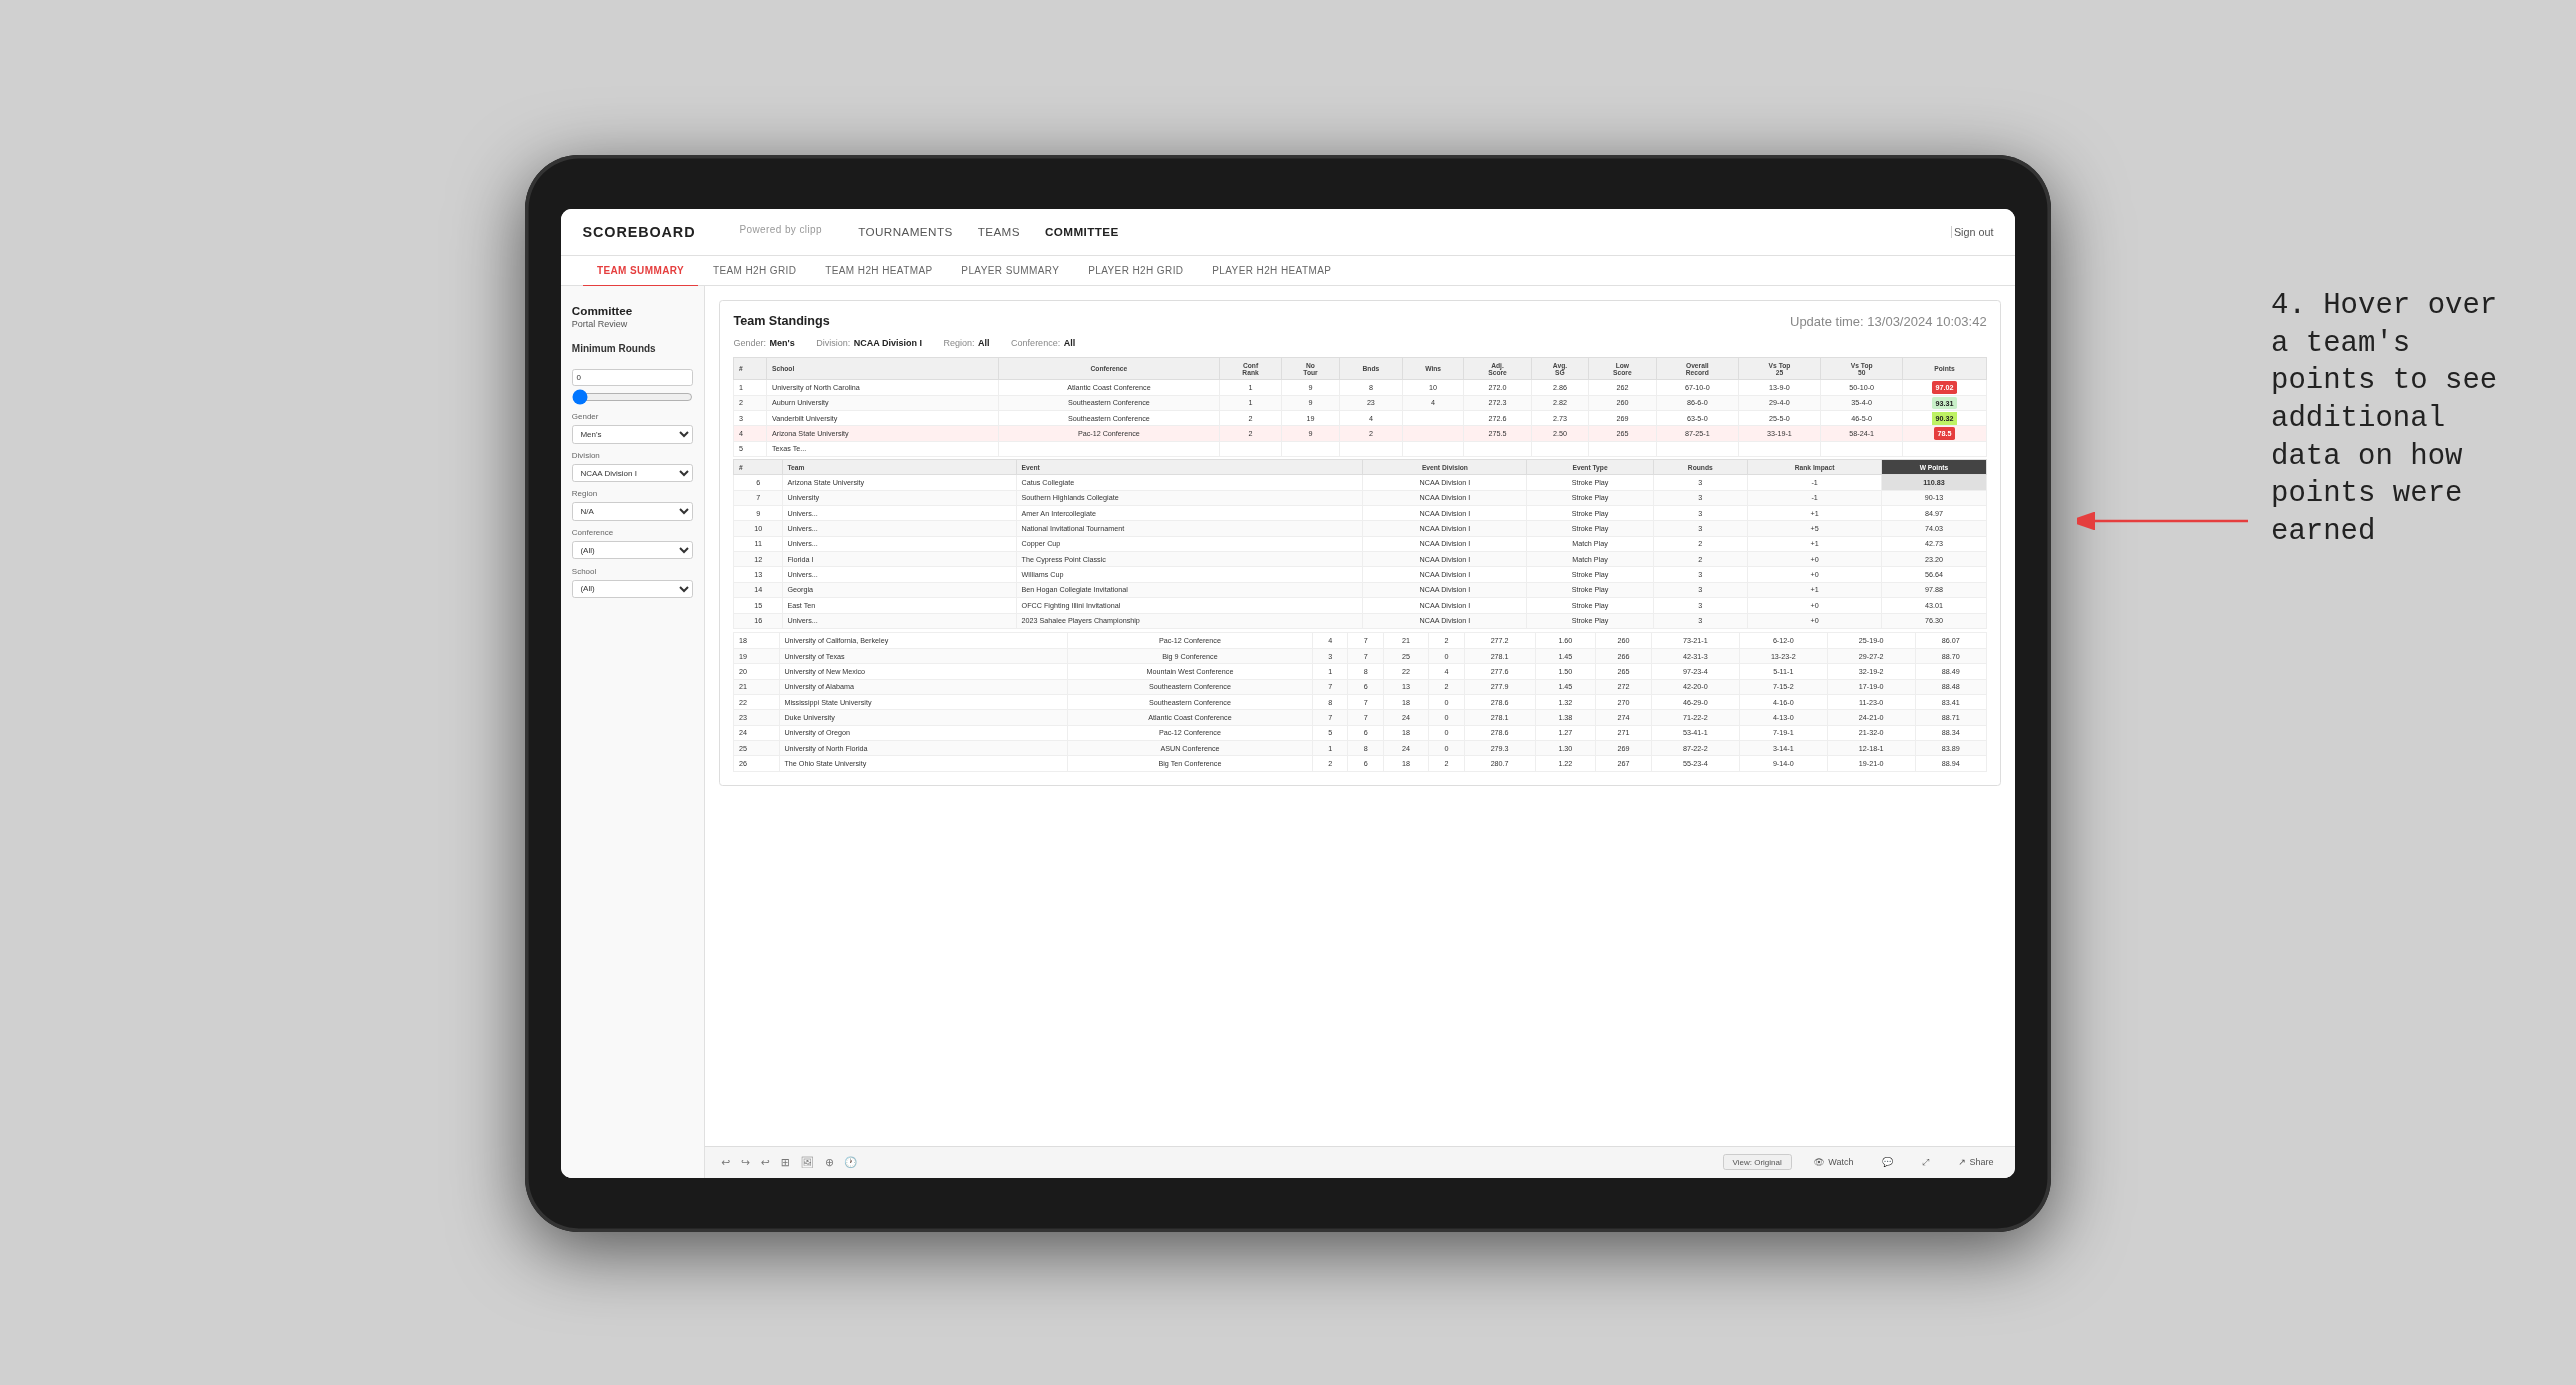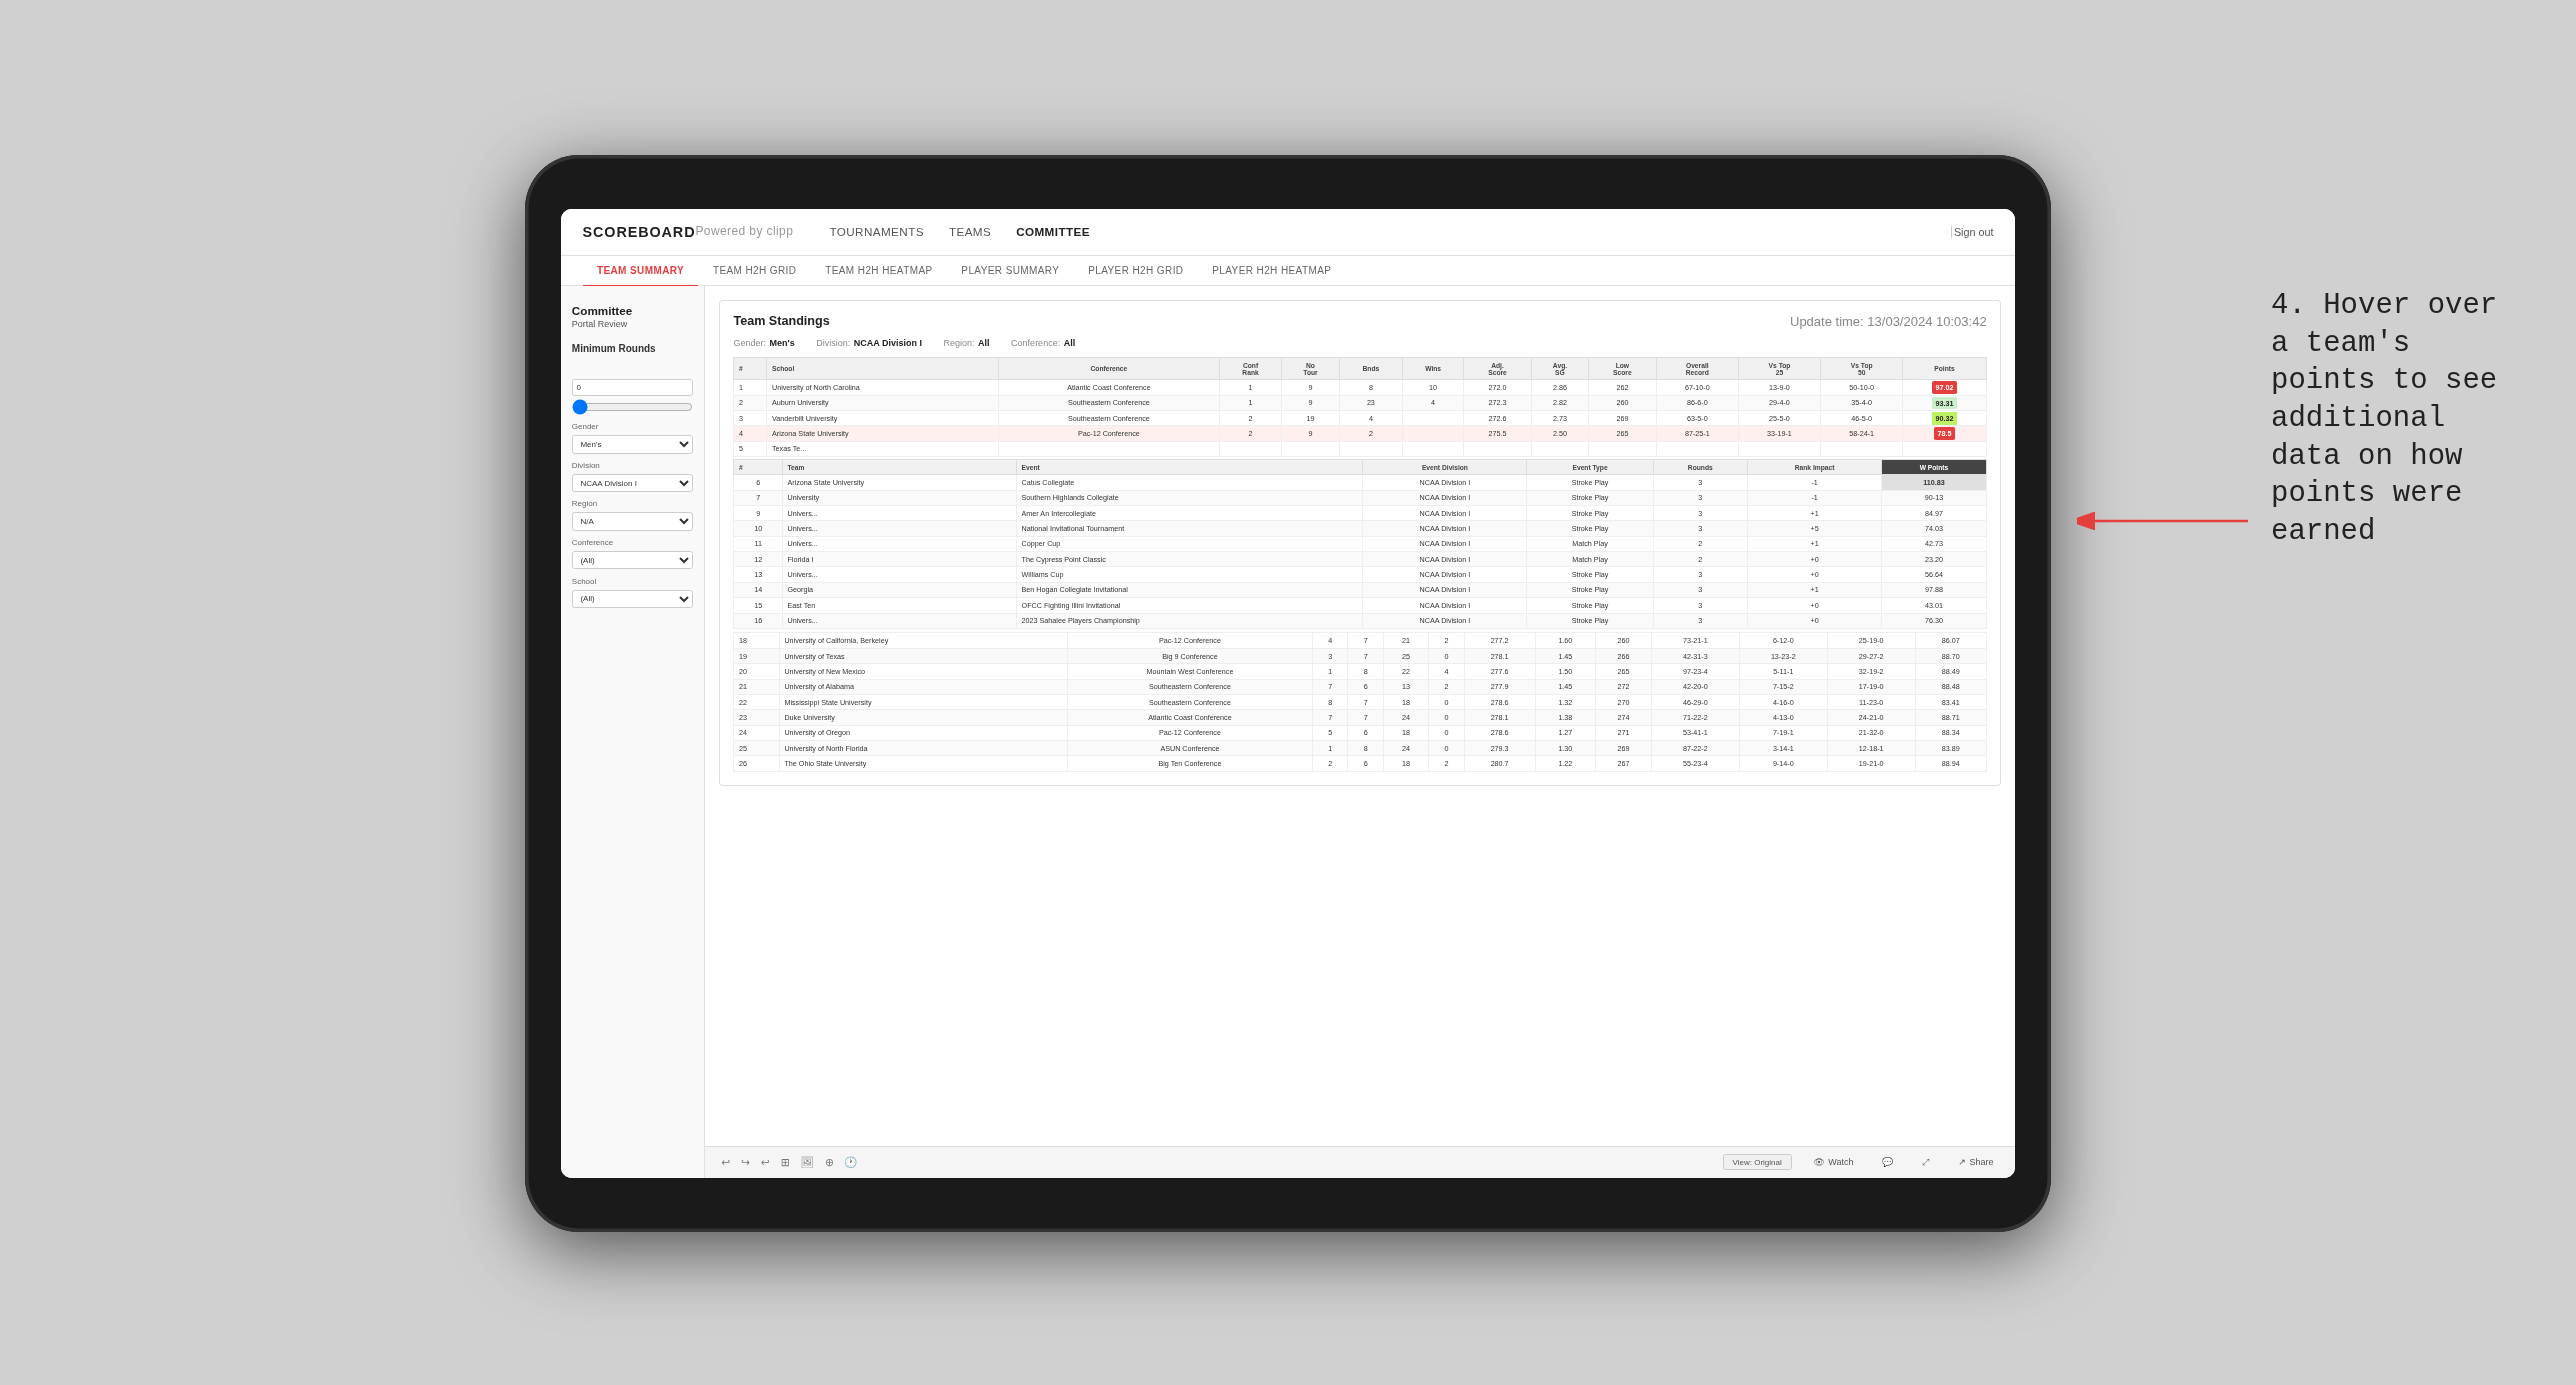--- a/index.html
+++ b/index.html
@@ -63,23 +63,24 @@
     }
 
     .logo-text {
       font-size: 14.4px;
       font-weight: 900;
       letter-spacing: 0.9px;
       color: #222;
     }
 
     .logo-sub {
-      font-size: 12px;
+      font-size: 10px;
       color: #999;
       letter-spacing: 0.4px;
+      margin-left: 44px;
     }
 
     .nav-links {
       display: flex;
       gap: 25px;
       flex: 1;
     }
 
     .nav-link {
       font-size: 11.7px;
@@ -135,21 +136,21 @@
       background: #f9f9f9;
       border-right: 0.9px solid #e0e0e0;
       padding: 18px 10.8px;
       flex-shrink: 0;
     }
 
     .sidebar-section-title {
       font-size: 10px;
       font-weight: 700;
       color: #333;
-      margin-bottom: 23px;
+      margin-bottom: 13px;
       margin-top: 12.6px;
     }
 
     .sidebar-section-title:first-child { margin-top: 0; }
 
     .sidebar-label {
       font-size: 8px;
       color: #666;
       margin-bottom: 2.7px;
     }

